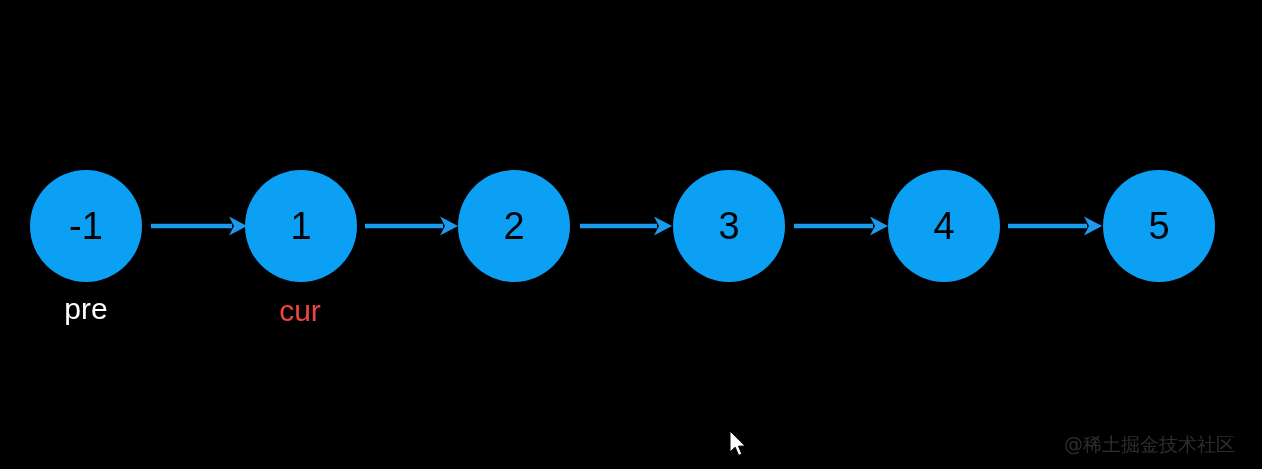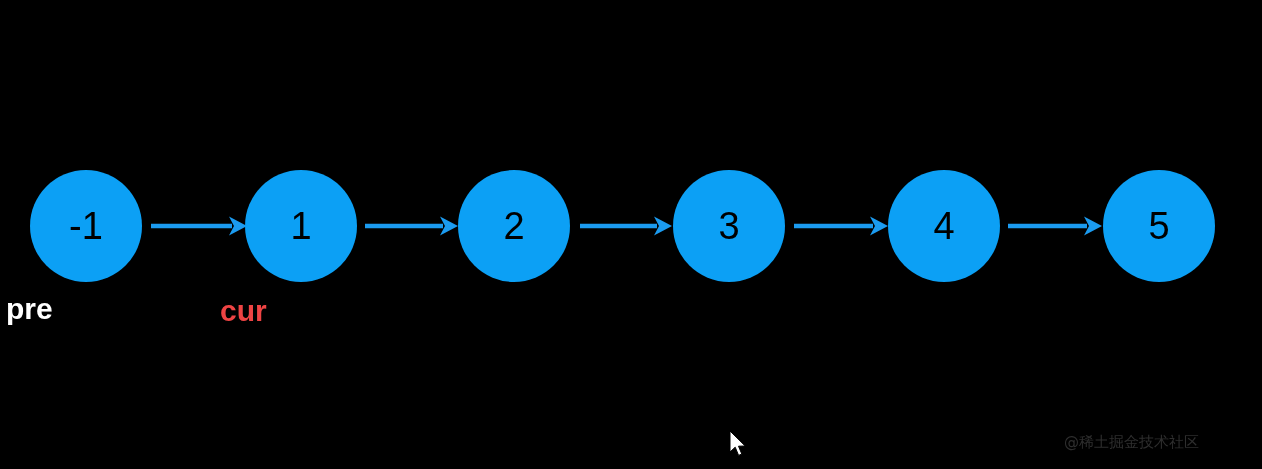--- a/index.html
+++ b/index.html
@@ -37,35 +37,35 @@
     font-weight: 400;
     line-height: 1;
     letter-spacing: 0px;
     user-select: none;
   }
   .pointer-label {
     position: absolute;
     color: #ffffff;
     font-family: "Liberation Sans", sans-serif;
     font-size: 30px;
-    font-weight: 700;
+    font-weight: 400;
     line-height: 1;
-    text-align: left;
+    text-align: center;
     white-space: nowrap;
     user-select: none;
   }
   .edge-svg {
     position: absolute;
     overflow: visible;
   }
   .watermark {
     position: absolute;
     color: #2e2e2e;
     font-family: "DejaVu Sans", sans-serif;
-    font-size: 15px;
+    font-size: 19px;
     line-height: 1;
     white-space: nowrap;
     user-select: none;
   }
   .cursor {
     position: absolute;
     width: 22px;
     height: 30px;
     pointer-events: none;
   }

